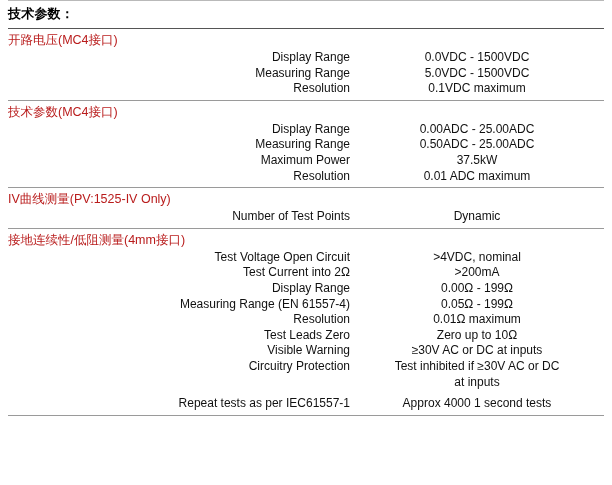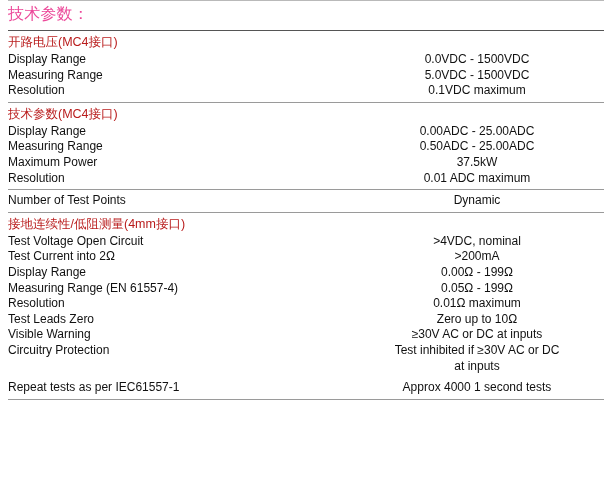--- a/index.html
+++ b/index.html
@@ -22,23 +22,23 @@
     padding: 0 8px;
   }
   .top-rule {
     border-top: 1px solid #b9b9b9;
     margin: 0 0 0 0;
   }
   .title-row {
     padding: 3px 0 5px 0;
   }
   .title {
-    font-size: 16px;
-    color: #ec4899;
-    font-weight: normal;
+    font-size: 13px;
+    color: #000000;
+    font-weight: bold;
     letter-spacing: 0.2px;
   }
   .hr-thick {
     border-top: 1.6px solid #555555;
   }
   .hr-thin {
     border-top: 1px solid #9a9a9a;
   }
   .section {
     padding-top: 3px;
@@ -57,20 +57,21 @@
   }
   table.rows td {
     font-size: 12px;
     line-height: 15.6px;
     padding: 0;
     vertical-align: top;
     color: #111;
   }
   td.label {
     width: 342px;
+    text-align: right;
   }
   td.value {
     width: auto;
     text-align: center;
   }
   .cont {
     padding-left: 0;
   }
   .tiny-top {
     height: 6px;
@@ -131,20 +132,21 @@
         <td class="label">Resolution</td>
         <td class="value">0.01 ADC maximum</td>
       </tr>
     </tbody>
       </table>
   </div>
 
   <div class="hr-thin"></div>
 
   <div class="section">
+    <div class="sec-head">IV曲线测量(PV:1525-IV Only)</div>
     <table class="rows">
       <tbody>
           <tr>
         <td class="label">Number of Test Points</td>
         <td class="value">Dynamic</td>
       </tr>
     </tbody>
       </table>
   </div>
 

